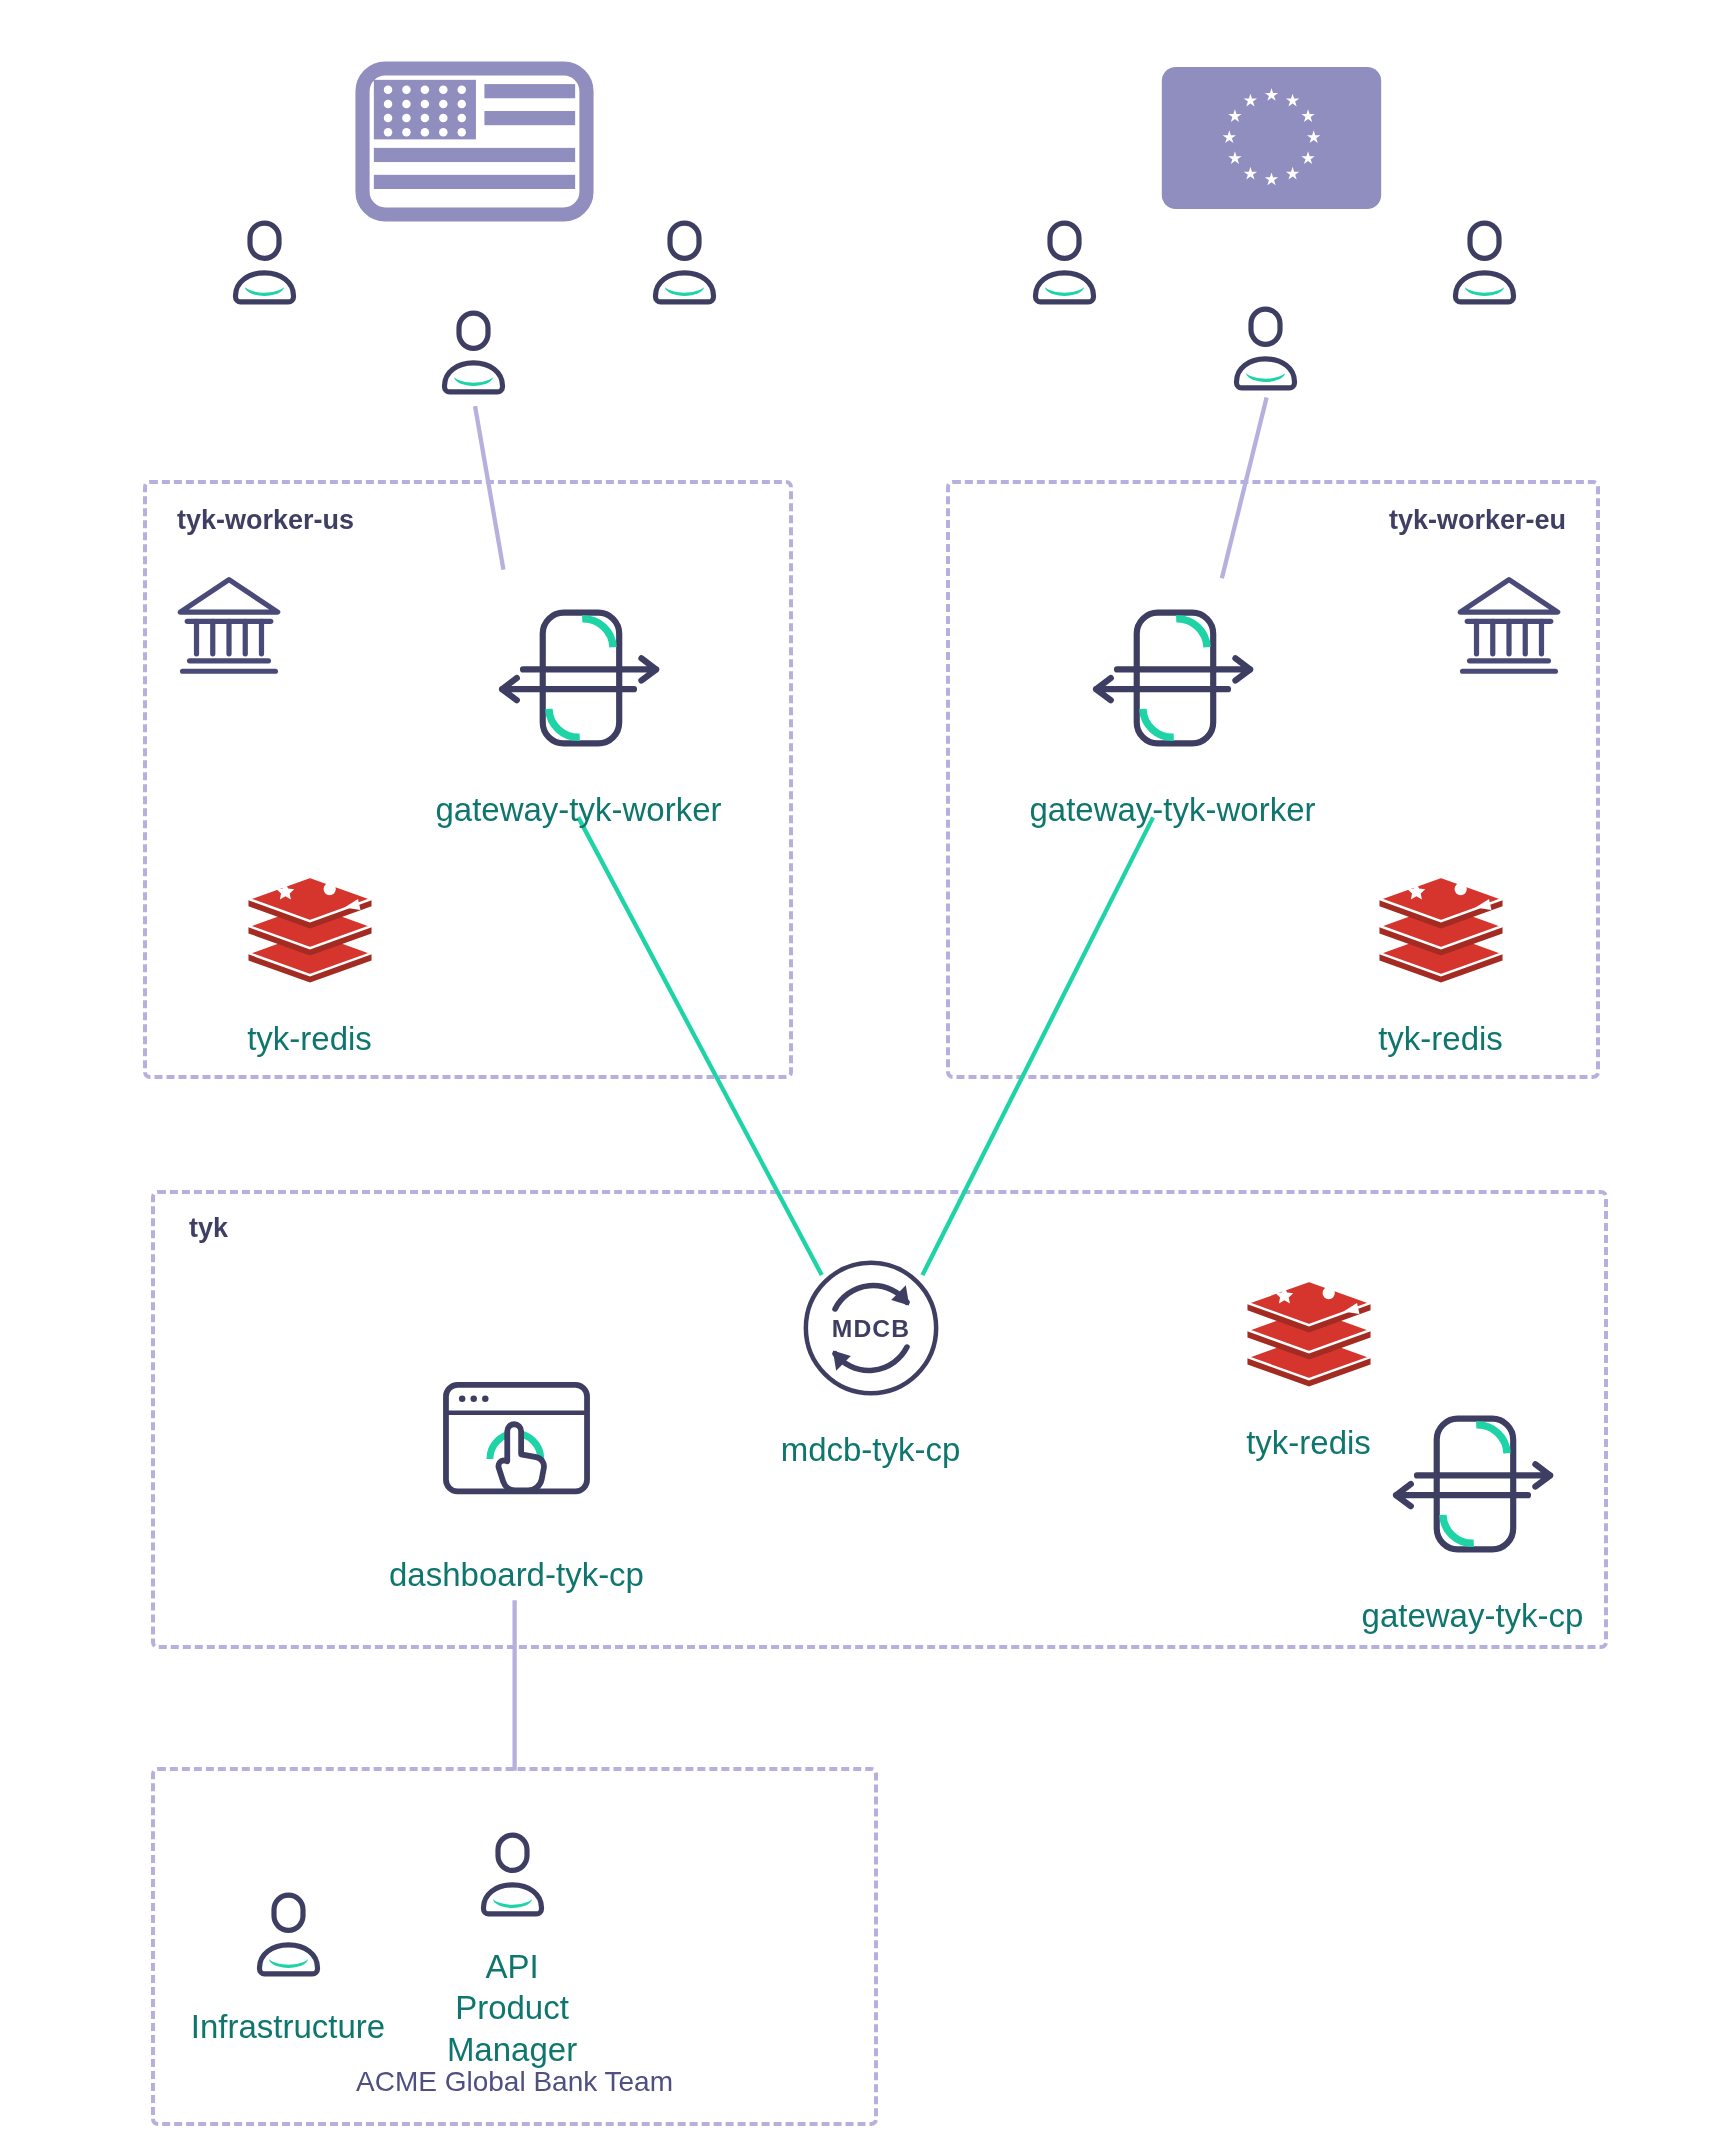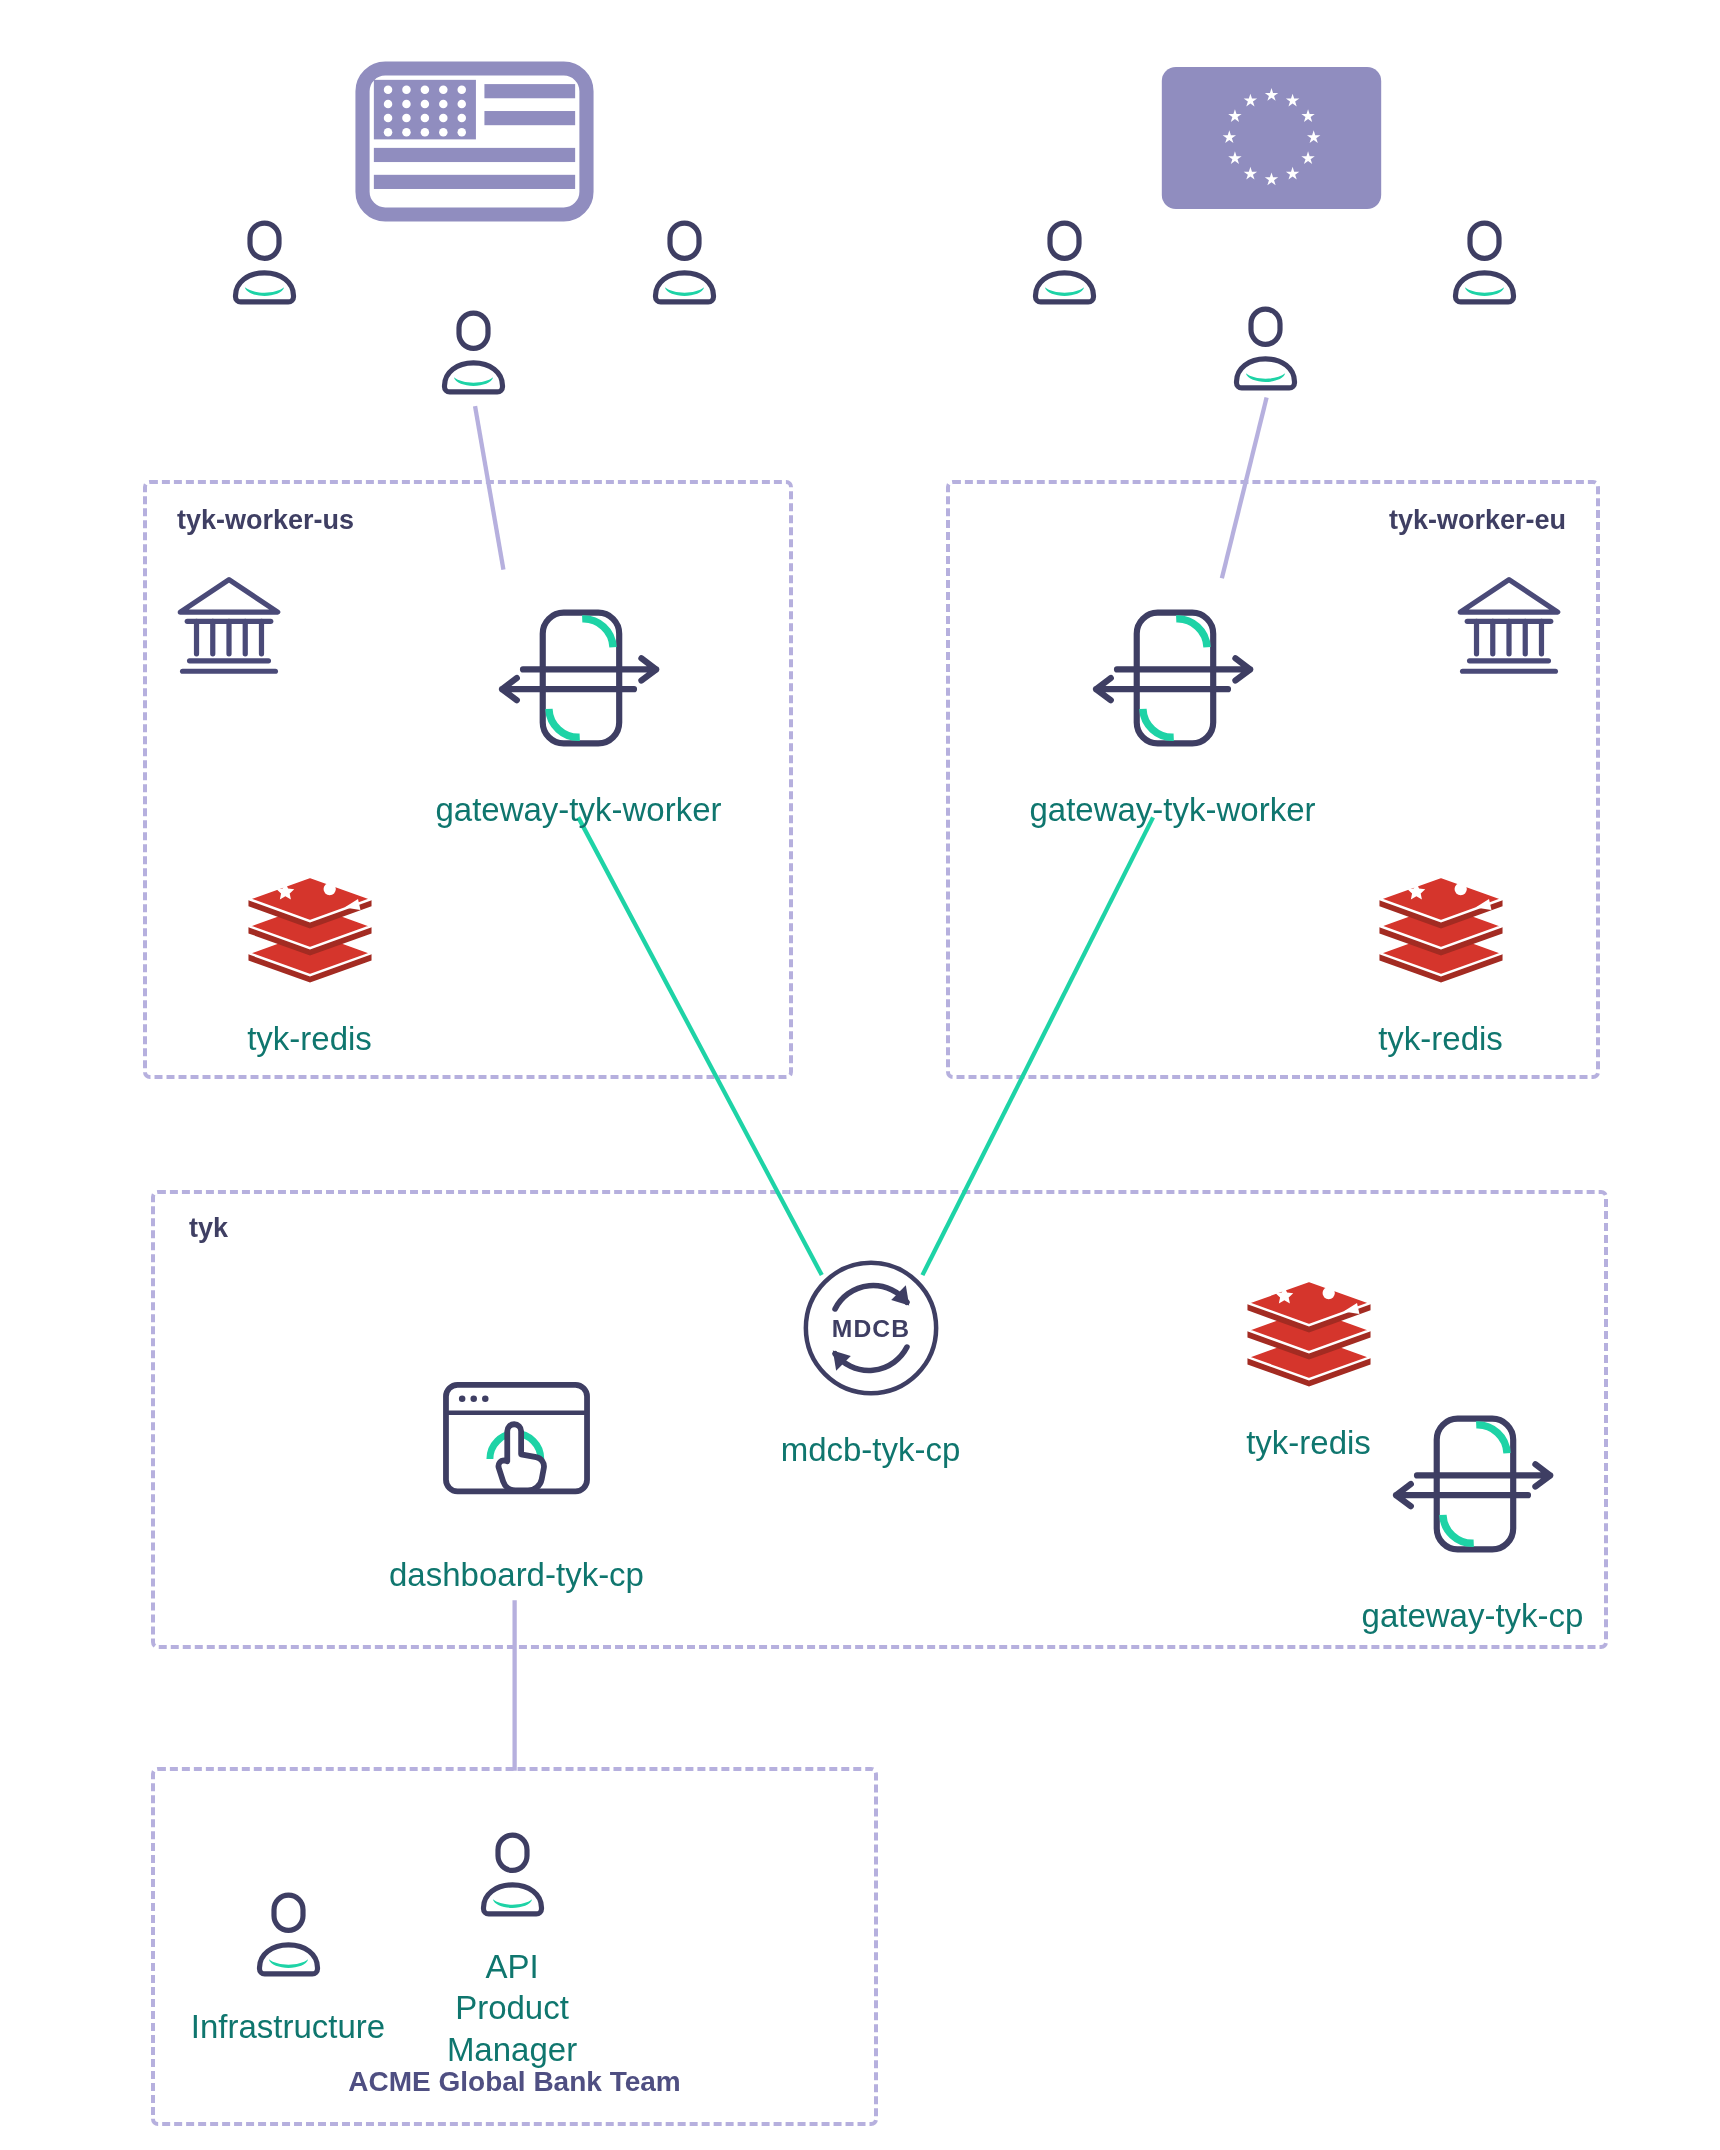--- a/index.html
+++ b/index.html
@@ -10,21 +10,21 @@
   .zone { position:absolute; border:4.3px dashed #b6b0de; border-radius:6.9px; z-index:1; }
   .zone-title { position:absolute; font-size:27px; font-weight:700; color:#3f3f63; }
 
   .wires { position:absolute; left:0; top:0; z-index:2; }
 
   .node { position:absolute; display:flex; flex-direction:column; align-items:center; text-align:center; z-index:3; }
   .node-label { margin-top:28px; font-size:33px; color:#0f766e; line-height:1.25; }
   .node-label.narrow { max-width:172px; }
 
   .team-title { position:absolute; bottom:24px; left:0; width:100%; text-align:center;
-                font-size:28px; font-weight:700; color:#4f4f82; z-index:3; }
+                font-size:28px; font-weight:400; color:#4f4f82; z-index:3; }
 
   svg { display:block; }
   .i-person   { width:83px;  height:87px; }
   .i-usflag   { width:241px; height:163px; }
   .i-euflag   { width:225px; height:148px; }
   .i-bank     { width:116px; height:116px; }
   .i-gateway  { width:185px; height:156px; }
   .i-redis    { width:148px; height:128px; }
   .i-mongo    { width:125px; height:139px; }
   .i-mdcb     { width:146px; height:146px; }

